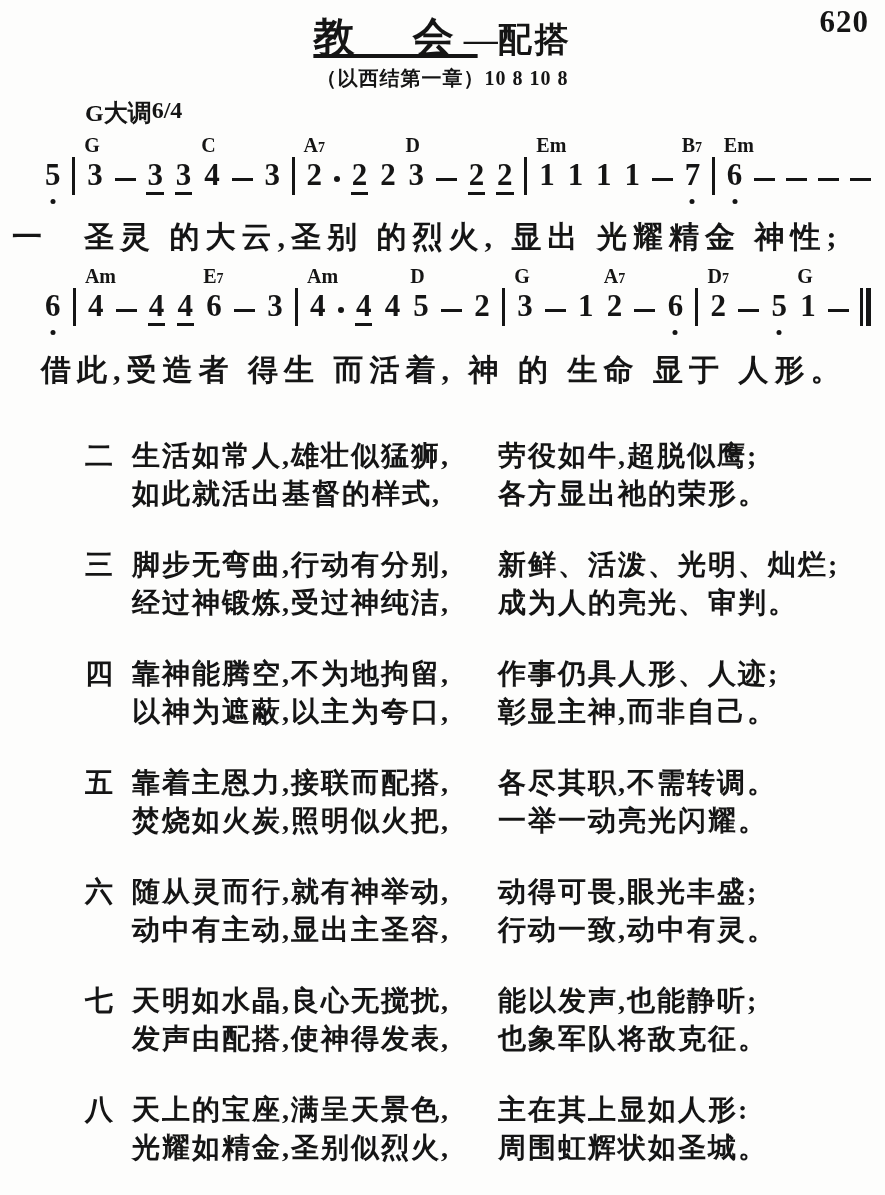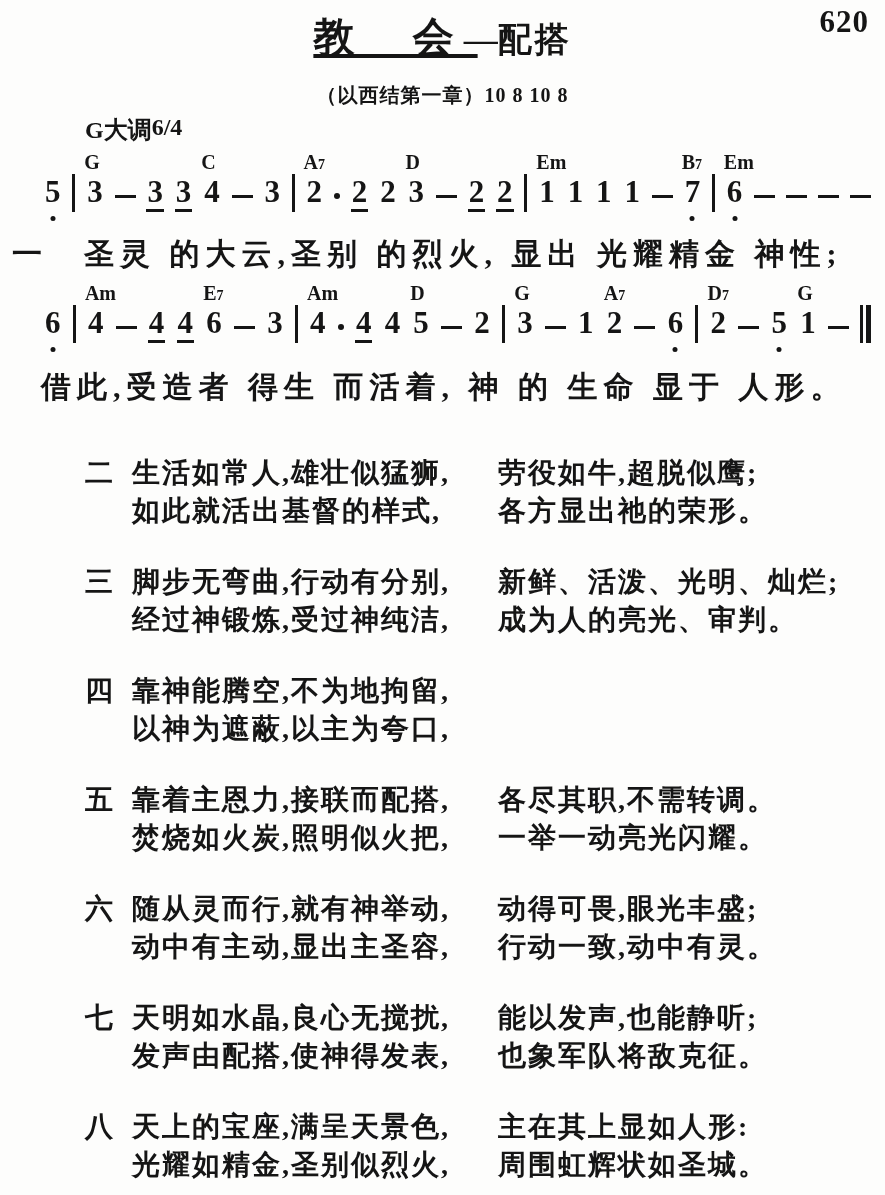--- a/index.html
+++ b/index.html
@@ -10,21 +10,21 @@
     position:relative;overflow:hidden;
   }
   .page-number{
     position:absolute;top:4px;right:16px;
     font-size:31px;font-weight:bold;letter-spacing:1px;
   }
   .title-row{ text-align:center; padding-top:10px; white-space:nowrap;}
   .title-main{font-size:41px;font-weight:bold;letter-spacing:24px;text-decoration:underline;}
   .title-dash{font-size:34px;font-weight:bold;margin-left:-14px;}
   .title-sub{font-size:34px;font-weight:bold;letter-spacing:3px;}
-  .scripture{ text-align:center;font-size:20px;font-weight:bold;margin-top:17px;letter-spacing:1px;}
+  .scripture{ text-align:center;font-size:20px;font-weight:bold;letter-spacing:1px;}
   .keymeter{
     display:flex;
     padding:0 78px 0 85px;margin-top:5px;
     font-size:24px;font-weight:bold;
   }
   
   .music-line{
     display:flex;align-items:flex-end;justify-content:space-between;
     padding:28px 14px 10px 44px;
   }
@@ -280,20 +280,24 @@
         <div>新鲜、活泼、光明、灿烂;</div>
         <div>成为人的亮光、审判。</div>
       </div>
     </div>
     <div class="verse">
       <div class="verse-num">四</div>
       <div class="vcol">
         <div>靠神能腾空,不为地拘留,</div>
         <div>以神为遮蔽,以主为夸口,</div>
       </div>
+      <div class="vcol">
+        <div>作事仍具人形、人迹;</div>
+        <div>彰显主神,而非自己。</div>
+      </div>
     </div>
     <div class="verse">
       <div class="verse-num">五</div>
       <div class="vcol">
         <div>靠着主恩力,接联而配搭,</div>
         <div>焚烧如火炭,照明似火把,</div>
       </div>
       <div class="vcol">
         <div>各尽其职,不需转调。</div>
         <div>一举一动亮光闪耀。</div>

